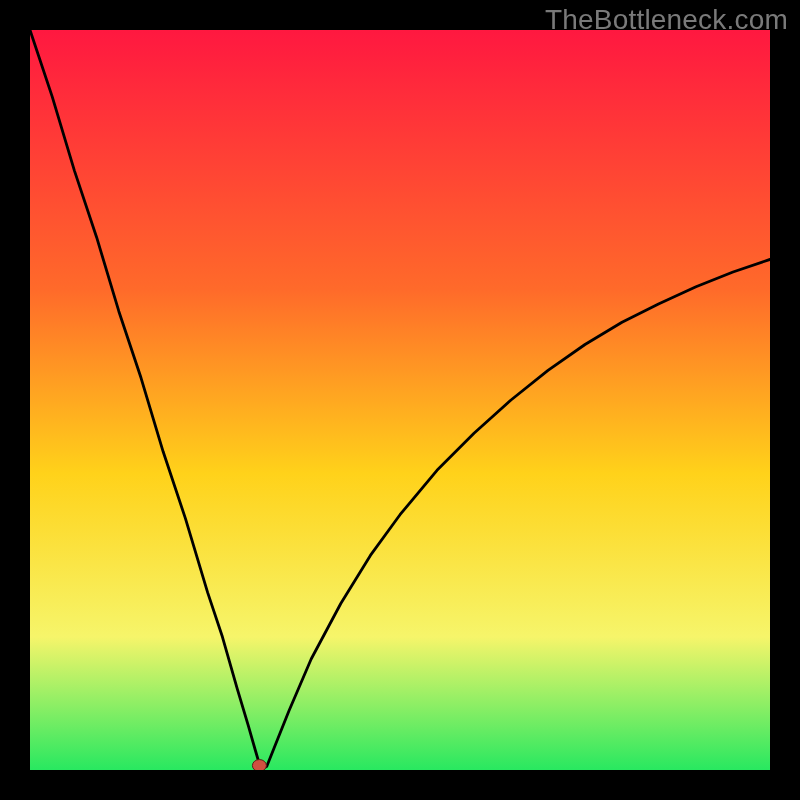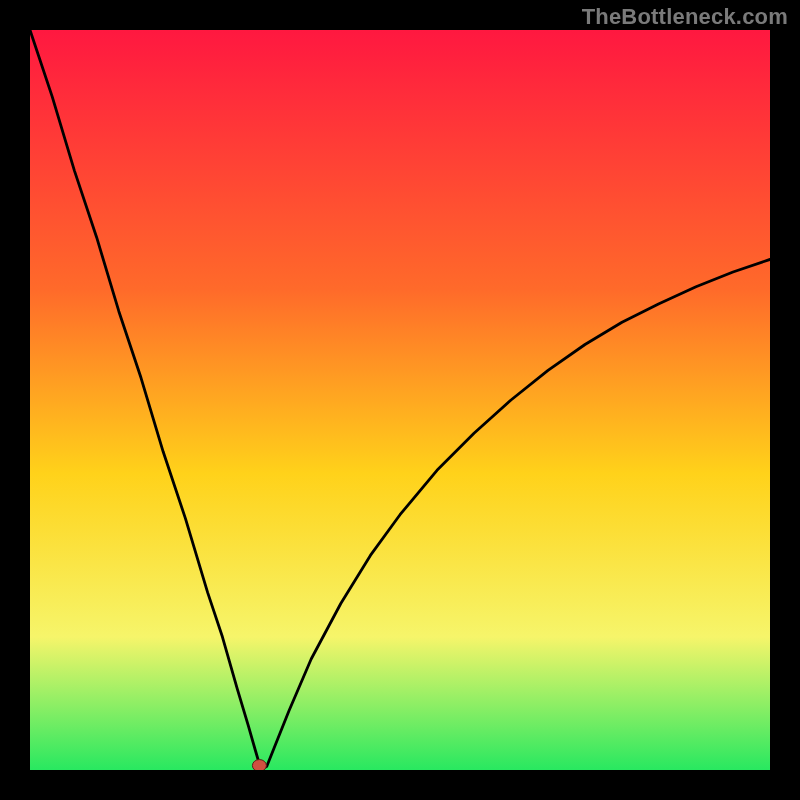--- a/index.html
+++ b/index.html
@@ -15,22 +15,22 @@
     position: relative;
     width: 800px;
     height: 800px;
     background: #000;
   }
   .watermark {
     position: absolute;
     top: 4px;
     right: 12px;
     color: #7a7a7a;
-    font-size: 22px;
-    font-weight: 700;
+    font-size: 28px;
+    font-weight: 400;
     letter-spacing: 0.2px;
     user-select: none;
   }
   .plot {
     position: absolute;
     left: 30px;
     top: 30px;
     width: 740px;
     height: 740px;
   }

